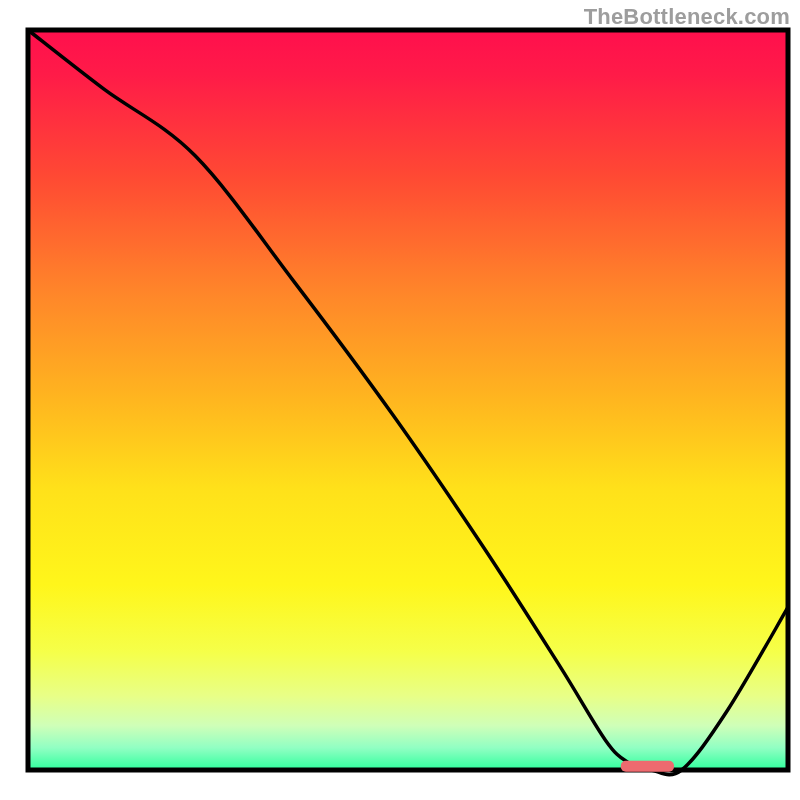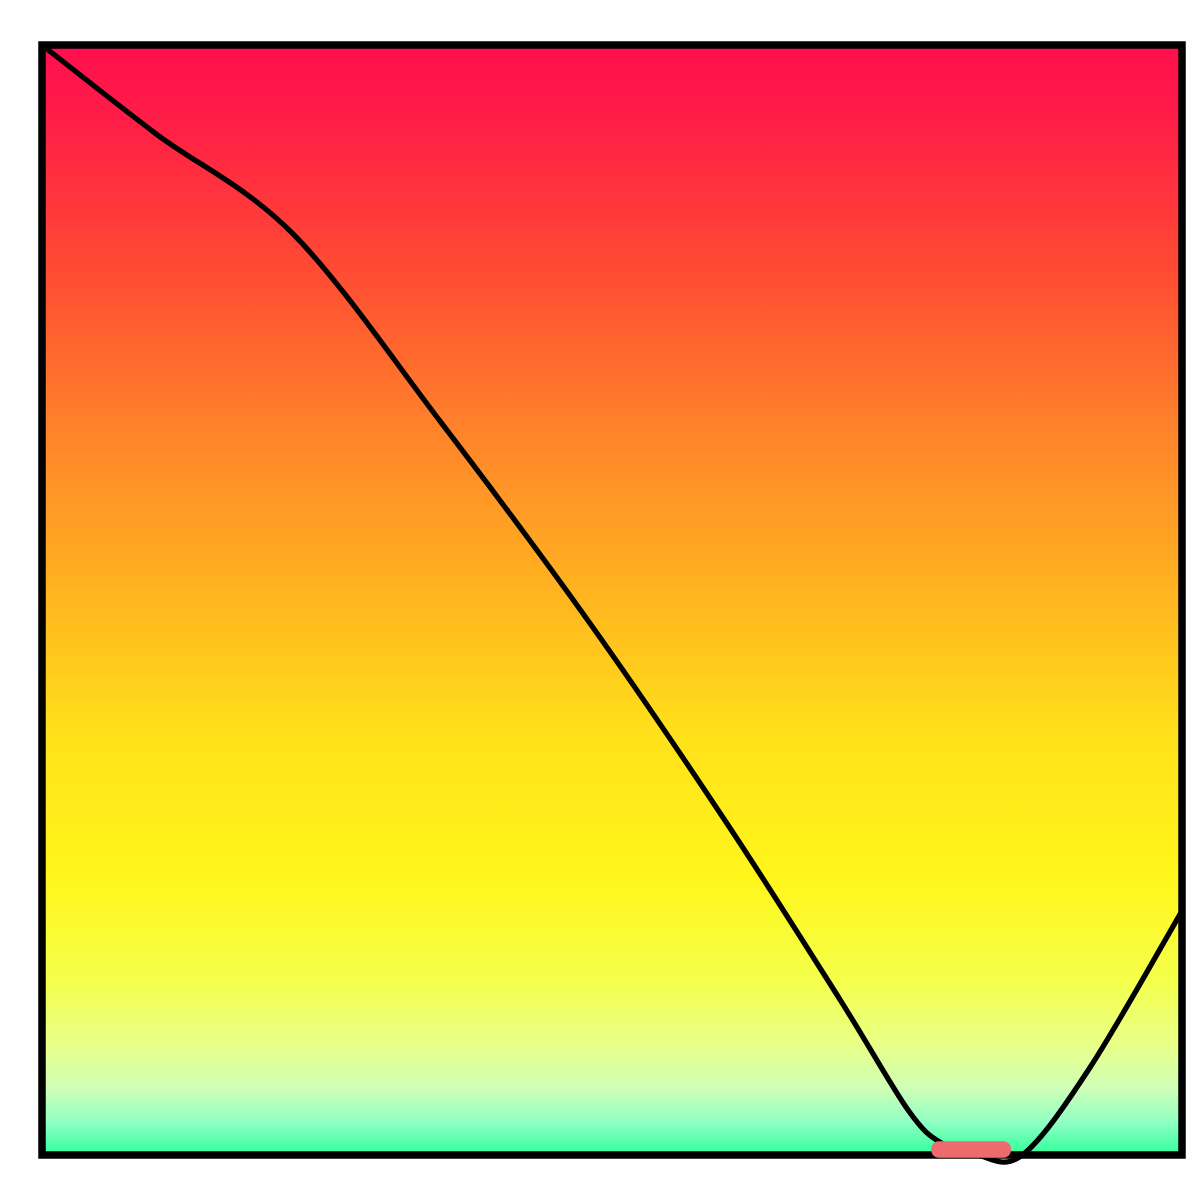--- a/index.html
+++ b/index.html
@@ -30,20 +30,21 @@
   svg.plot {
     position: absolute;
     left: 0;
     top: 0;
   }
 </style>
 </head>
 <body>
 
 <div class="outer">
+  <div class="attribution">TheBottleneck.com</div>
 
   <svg class="plot" width="800" height="800" viewBox="0 0 800 800">
     <defs>
       <linearGradient id="bg-grad" x1="0" y1="0" x2="0" y2="1">
           <stop offset="0%" stop-color="#ff0f4d"></stop>
           <stop offset="6%" stop-color="#ff1b48"></stop>
           <stop offset="20%" stop-color="#ff4a33"></stop>
           <stop offset="35%" stop-color="#ff842a"></stop>
           <stop offset="50%" stop-color="#ffb61f"></stop>
           <stop offset="62%" stop-color="#ffe11a"></stop>

